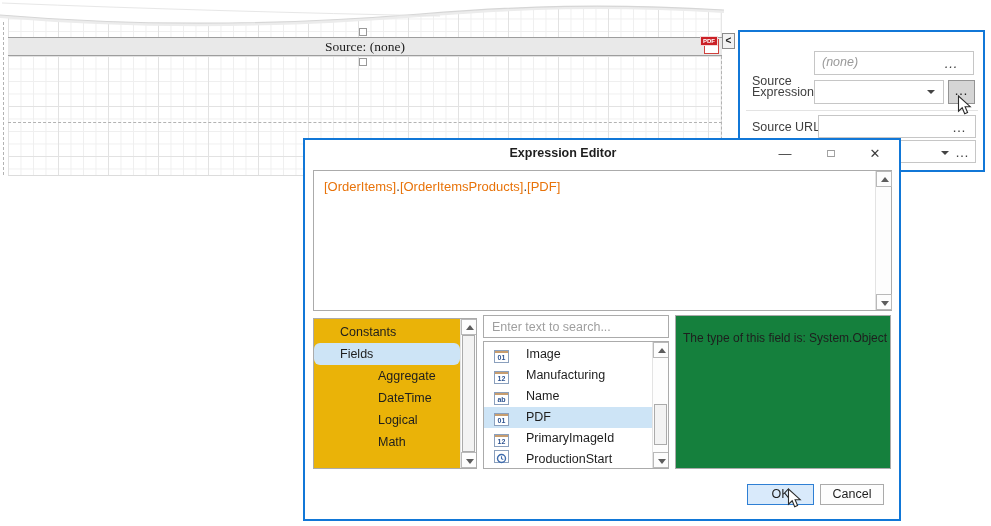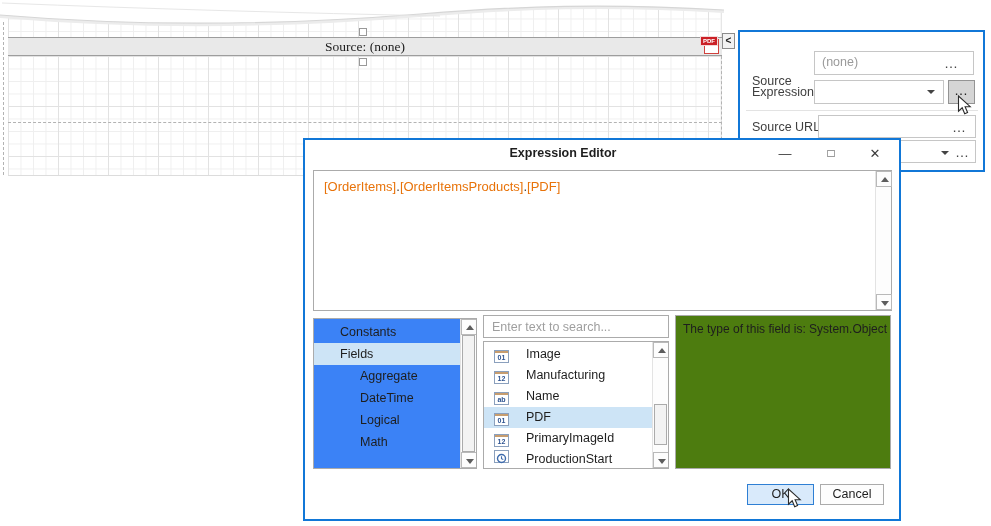--- a/index.html
+++ b/index.html
@@ -82,27 +82,27 @@
   .tri-up { position:absolute; left:4px; top:5px; width:0; height:0;
     border-left:4px solid transparent; border-right:4px solid transparent;
     border-bottom:5px solid #5d5d5d; }
   .tri-down { position:absolute; left:4px; top:6px; width:0; height:0;
     border-left:4px solid transparent; border-right:4px solid transparent;
     border-top:5px solid #5d5d5d; }
   .sb-thumb { position:absolute; left:1px; right:1px; background:#f3f3f3;
     border:1px solid #ababab; cursor:grab; }
 
   #tree { position:absolute; left:8px; top:178px; width:164px; height:151px;
-    border:1px solid #ababab; background:#3b82f6; padding-top:2px; overflow:hidden; }
+    border:1px solid #ababab; background:#eab308; padding-top:2px; overflow:hidden; }
   .tree-item { position:relative; height:22px; line-height:22px; font-size:12.5px;
     color:#1e1e1e; margin-right:16px; cursor:pointer; }
-  .tree-item.sel { background:#cde4f6; }
+  .tree-item.sel { background:#cde4f6;border-radius:6px; }
   .tree-item .expander { position:absolute; left:9px; top:7px; }
   .tree-item.ind1 .tree-label { margin-left:26px; }
-  .tree-item.ind2 .tree-label { margin-left:46px; }
+  .tree-item.ind2 .tree-label { margin-left:64px; }
 
   #search-box { position:absolute; left:178px; top:175px; width:186px; height:23px;
     border:1px solid #ababab; background:#14b8a6; }
   #search-input { width:100%; height:100%; border:none; outline:none; padding:0 8px;
     font-size:12.5px; font-family:"Liberation Sans", sans-serif; color:#333; }
   #search-input::placeholder { color:#9f9f9f; }
 
   #fields-list { position:absolute; left:178px; top:201px; width:186px; height:128px;
     border:1px solid #ababab; background:#fff; padding-top:2px; overflow:hidden; }
   .field-item { position:relative; height:21px; line-height:21px; font-size:12.5px;
@@ -111,22 +111,22 @@
   .type-icon { display:inline-block; width:15px; height:13px; margin:0 0 0 10px;
     vertical-align:-2px; border:1px solid #8ba0bd; background:#fff; position:relative;
     font-size:7px; font-weight:bold; color:#2d5391; text-align:center; line-height:13px; }
   .type-icon::before { content:""; position:absolute; left:0; top:0; right:0; height:2px;
     background:#c79d6f; }
   .clock-icon { display:inline-block; width:15px; height:13px; margin:0 0 0 10px;
     vertical-align:-2px; border:1px solid #8ba0bd; background:#fff; text-align:center; }
   .field-label { margin-left:17px; }
 
   #info-box { position:absolute; left:370px; top:175px; width:216px; height:154px;
-    border:1px solid #ababab; background:#4d7c0f; font-size:12px; color:#1e1e1e;
-    padding:6px 7px; white-space:nowrap; overflow:hidden; }
+    border:1px solid #ababab; background:#15803d; font-size:12px; color:#1e1e1e;
+    padding:15px 7px; white-space:nowrap; overflow:hidden; }
 
   .dlg-btn { position:absolute; top:344px; height:21px; font-size:12.5px; color:#1e1e1e;
     text-align:center; line-height:19px; cursor:pointer; }
   #ok-btn { left:442px; width:67px; background:#d9eafb; border:1px solid #2e7fd4; }
   #cancel-btn { left:515px; width:64px; background:#fdfdfd; border:1px solid #ababab; }
 
   .cursor { position:absolute; z-index:40; pointer-events:none; }
   #cursor-ellipsis { left:957px; top:95px; }
   #cursor-ok { left:787px; top:488px; }
 </style>
@@ -150,21 +150,21 @@
   <div id="handle-top" class="handle"></div>
   <div id="handle-bottom" class="handle"></div>
 
   <div id="pdf-box"></div>
   <div id="pdf-badge">PDF</div>
 
   <div id="collapse-btn">&lt;</div>
 
   <div id="props">
     <div class="prop-label" style="left:12px; top:19px;margin-top:18px;">Source</div>
-    <div class="prop-field" style="left:74px; top:19px; width:160px; height:24px;">
+    <div class="prop-field" style="left:74px; top:19px; width:160px; height:24px;font-style:italic;">
       <span class="disabled-text">(none)</span>
       <span class="inline-ellipsis" style="right:14px; top:1px;">…</span>
     </div>
 
     <div class="prop-label" style="left:12px; top:48px;">Expression</div>
     <div class="prop-field" style="left:74px; top:48px; width:130px; height:24px;">
       <span class="combo-arrow" style="right:8px;"></span>
     </div>
     <div id="expr-ellipsis-btn">…</div>
 

